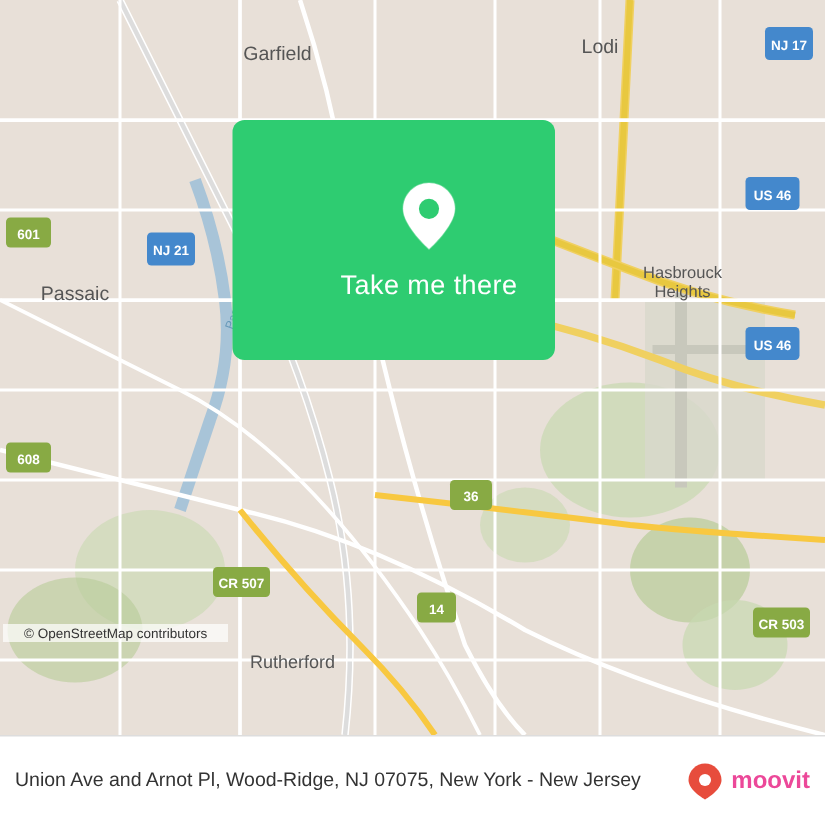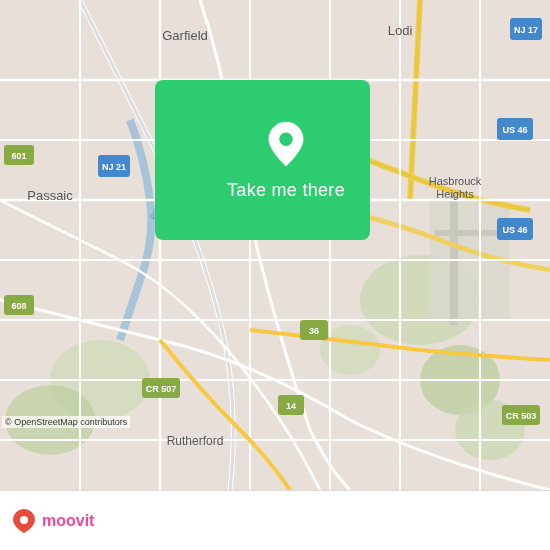--- a/index.html
+++ b/index.html
@@ -99,21 +99,21 @@
       color: #ec4899;
     }
 
     #osm-attribution {
       position: absolute;
       bottom: 62px;
       left: 2px;
       font-size: 9px;
       color: #333;
       background: rgba(255,255,255,0.7);
-      padding: 1px 3px;
+      padding: 1px 14px;
       z-index: 15;
     }
   </style>
 </head>
 <body>
 
 <div id="map-container">
   <svg id="map-svg" viewBox="0 0 550 490" xmlns="http://www.w3.org/2000/svg">
 
     <rect width="550" height="490" fill="#e8e0d8"></rect>
@@ -213,20 +213,24 @@
     </svg>
     <span id="take-me-there-label">Take me there</span>
   </div>
 
   <div id="osm-attribution">
     <span>© OpenStreetMap contributors</span>
   </div>
 </div>
 
 <div id="bottom-bar">
+  <div id="bottom-address">
+    <span>Union Ave and Arnot Pl, Wood-Ridge, NJ 07075, New
+York - New Jersey</span>
+  </div>
   <div id="moovit-logo">
 
     <svg id="moovit-icon" viewBox="0 0 28 28" xmlns="http://www.w3.org/2000/svg">
       <path d="M 14 2 C 8 2 3 7 3 13 C 3 20 14 26 14 26 C 14 26 25 20 25 13 C 25 7 20 2 14 2 Z" fill="#e74c3c"></path>
       <circle cx="14" cy="13" r="4" fill="white"></circle>
     </svg>
     <span id="moovit-text">moovit</span>
   </div>
 </div>
 

